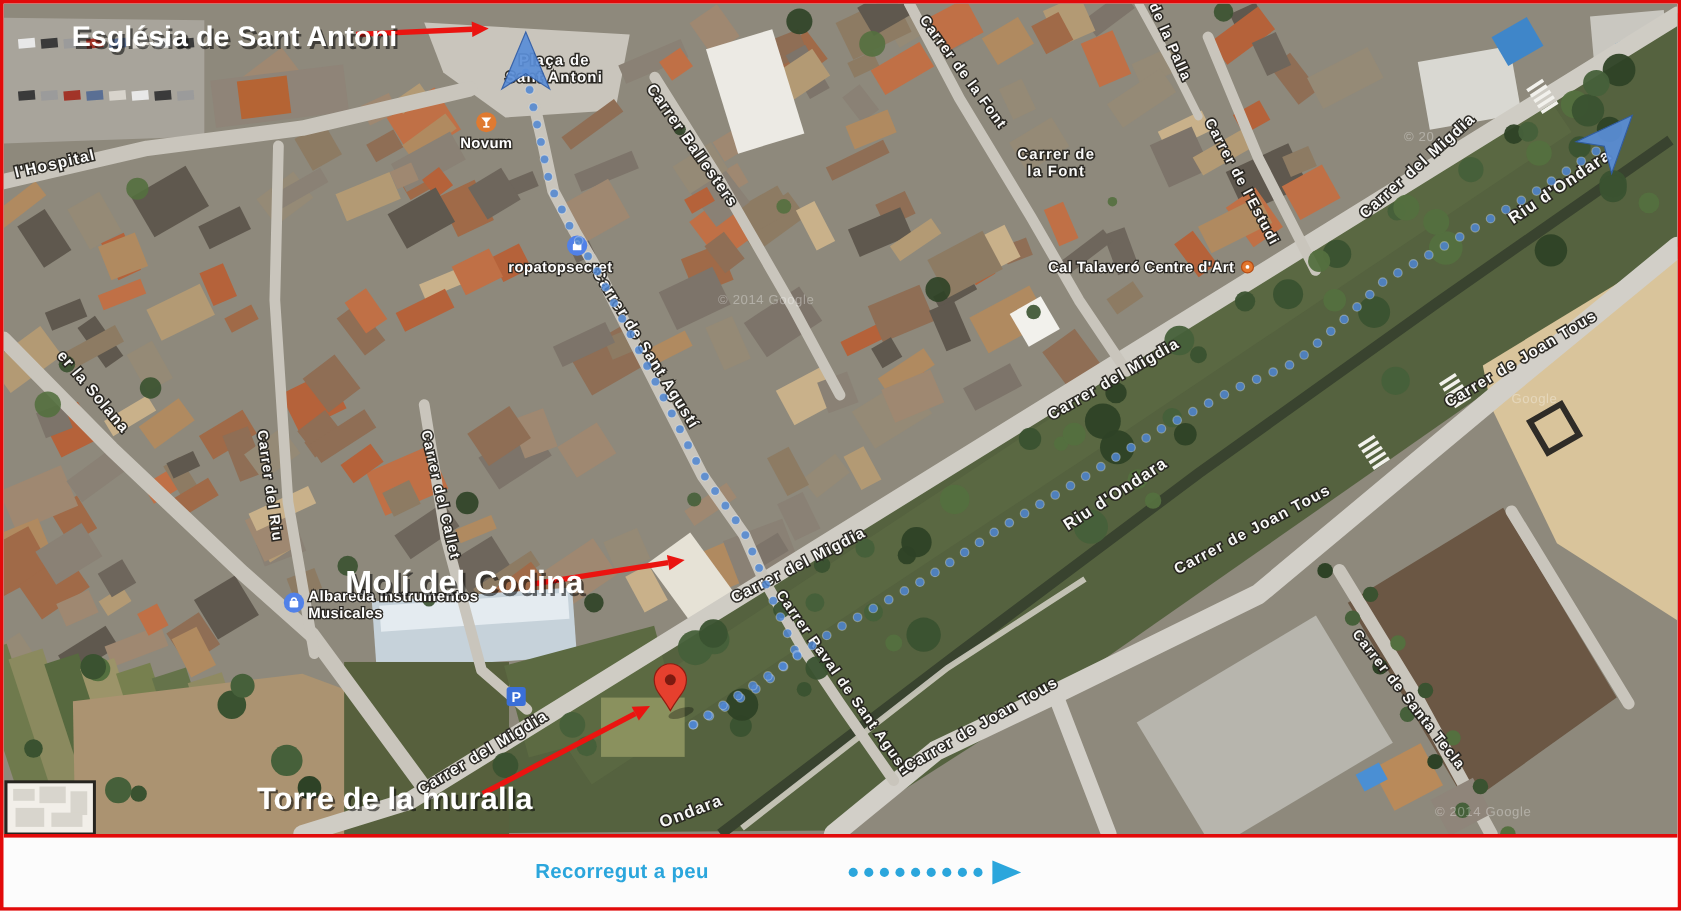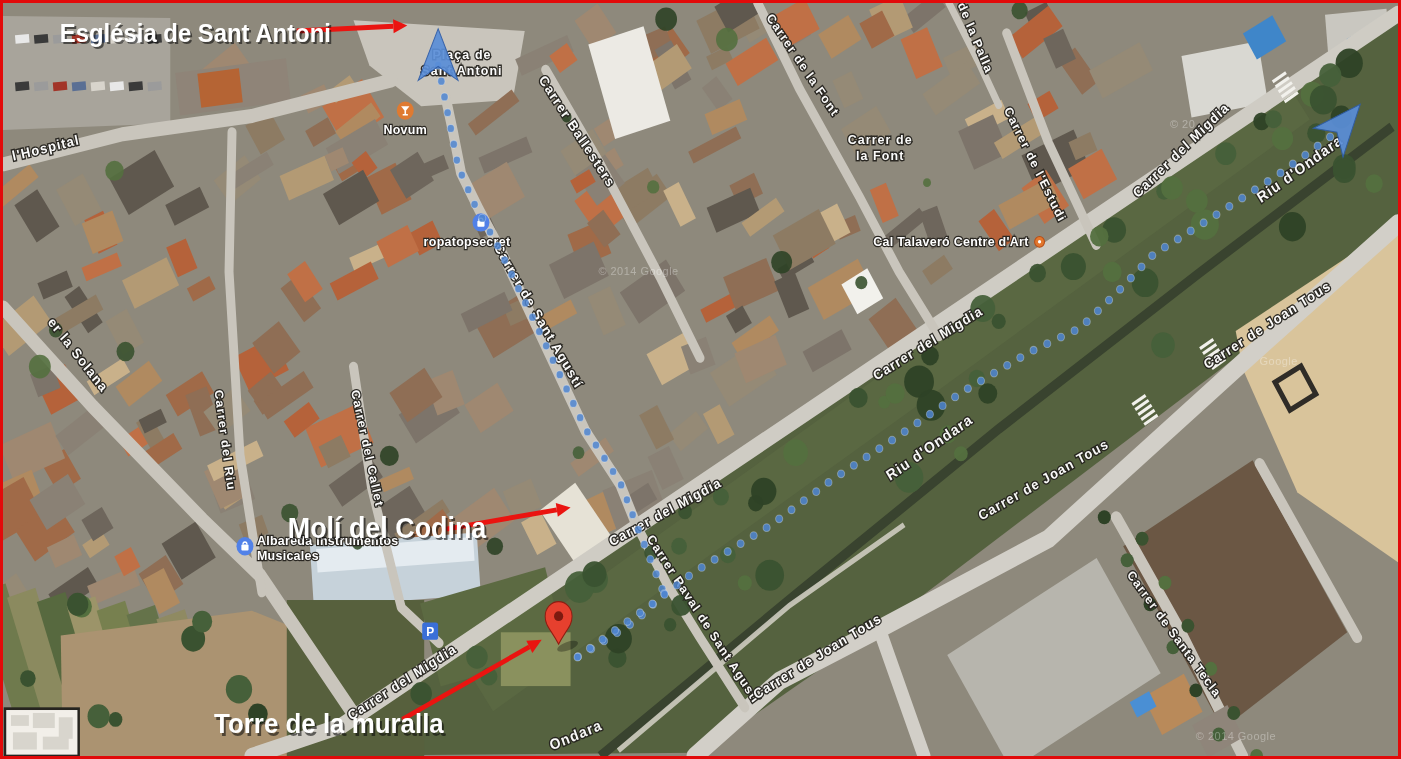--- a/index.html
+++ b/index.html
@@ -628,13 +628,28 @@
           </g>
           <text x="59" y="38" class="anno-sh" font-size="24">Església de Sant Antoni</text>
           <text x="57" y="36" class="anno" font-size="24">Església de Sant Antoni</text>
           <text x="288" y="499" class="anno-sh" font-size="27">Molí del Codina</text>
           <text x="286" y="497" class="anno" font-size="27">Molí del Codina</text>
           <text x="214" y="681" class="anno-sh" font-size="26">Torre de la muralla</text>
           <text x="212" y="679" class="anno" font-size="26">Torre de la muralla</text>
         </g>
       </svg>
   </div>
+  <div class="legend-bar" style="border-top-color: rgb(226, 10, 10);">
+    <span class="legend-label" style="color: rgb(43, 166, 220);">Recorregut a peu</span>
+    <svg class="legend-arrow" id="legendArrow" width="160" height="26">
+        <circle cx="8" cy="13" r="3.8" fill="#2ba6dc"></circle>
+        <circle cx="21" cy="13" r="3.8" fill="#2ba6dc"></circle>
+        <circle cx="34" cy="13" r="3.8" fill="#2ba6dc"></circle>
+        <circle cx="47" cy="13" r="3.8" fill="#2ba6dc"></circle>
+        <circle cx="60" cy="13" r="3.8" fill="#2ba6dc"></circle>
+        <circle cx="73" cy="13" r="3.8" fill="#2ba6dc"></circle>
+        <circle cx="86" cy="13" r="3.8" fill="#2ba6dc"></circle>
+        <circle cx="99" cy="13" r="3.8" fill="#2ba6dc"></circle>
+        <circle cx="112" cy="13" r="3.8" fill="#2ba6dc"></circle>
+        <polygon points="124,3 148,13 124,23" fill="#2ba6dc"></polygon>
+      </svg>
+  </div>
 </div>
 
 </body></html>

